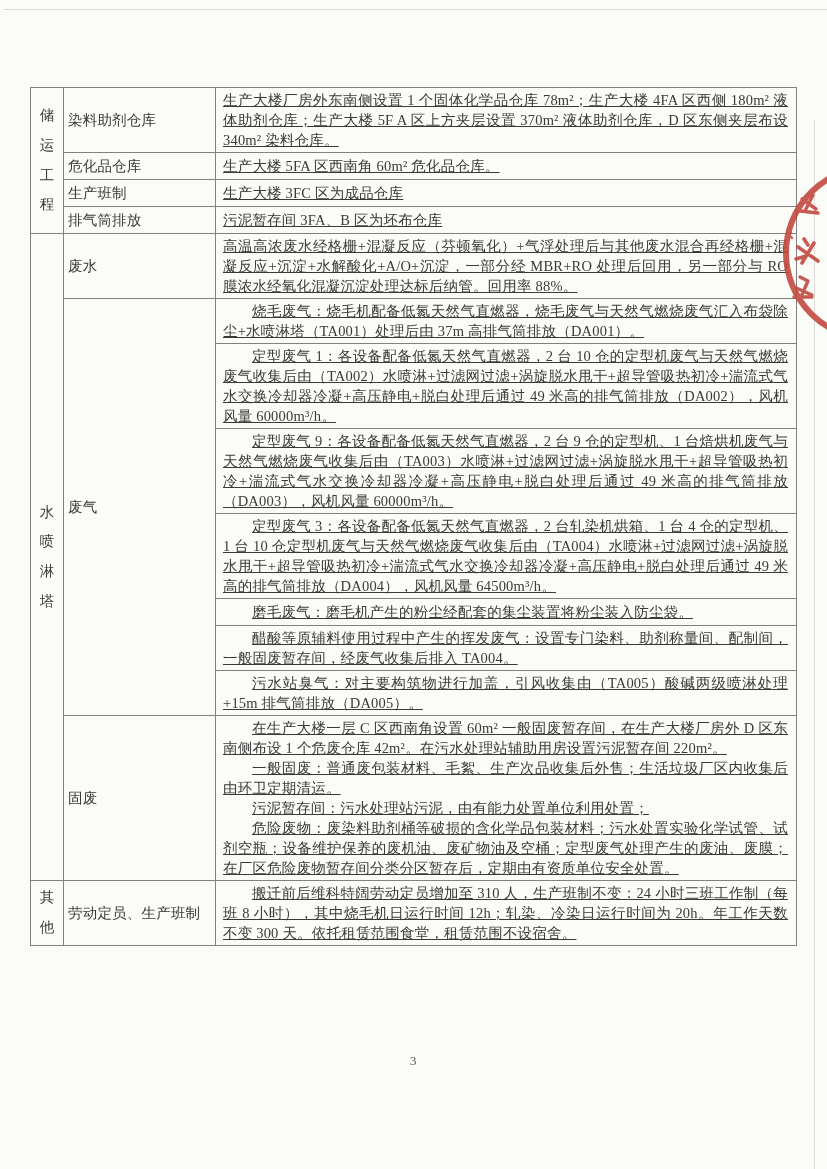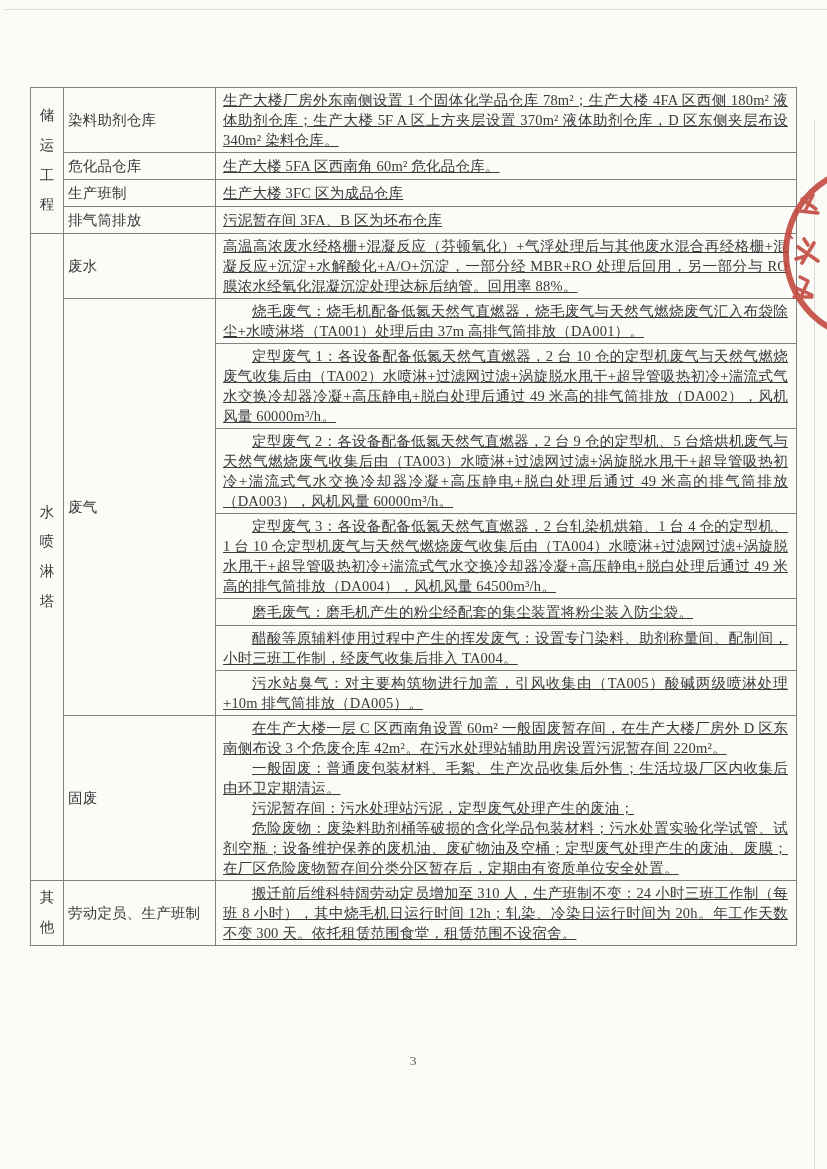--- a/index.html
+++ b/index.html
@@ -100,49 +100,49 @@
           <div class="para indent">烧毛废气：烧毛机配备低氮天然气直燃器，烧毛废气与天然气燃烧废气汇入布袋除尘+水喷淋塔（TA001）处理后由 37m 高排气筒排放（DA001）。</div>
         </td>
     </tr>
     <tr>
       <td>
           <div class="para indent">定型废气 1：各设备配备低氮天然气直燃器，2 台 10 仓的定型机废气与天然气燃烧废气收集后由（TA002）水喷淋+过滤网过滤+涡旋脱水甩干+超导管吸热初冷+湍流式气水交换冷却器冷凝+高压静电+脱白处理后通过 49 米高的排气筒排放（DA002），风机风量 60000m³/h。</div>
         </td>
     </tr>
     <tr>
       <td>
-          <div class="para indent">定型废气 2：各设备配备低氮天然气直燃器，2 台 9 仓的定型机、5 台焙烘机废气与天然气燃烧废气收集后由（TA003）水喷淋+过滤网过滤+涡旋脱水甩干+超导管吸热初冷+湍流式气水交换冷却器冷凝+高压静电+脱白处理后通过 49 米高的排气筒排放（DA003），风机风量 60000m³/h。</div>
+          <div class="para indent">定型废气 9：各设备配备低氮天然气直燃器，2 台 9 仓的定型机、1 台焙烘机废气与天然气燃烧废气收集后由（TA003）水喷淋+过滤网过滤+涡旋脱水甩干+超导管吸热初冷+湍流式气水交换冷却器冷凝+高压静电+脱白处理后通过 49 米高的排气筒排放（DA003），风机风量 60000m³/h。</div>
         </td>
     </tr>
     <tr>
       <td>
           <div class="para indent">定型废气 3：各设备配备低氮天然气直燃器，2 台轧染机烘箱、1 台 4 仓的定型机、1 台 10 仓定型机废气与天然气燃烧废气收集后由（TA004）水喷淋+过滤网过滤+涡旋脱水甩干+超导管吸热初冷+湍流式气水交换冷却器冷凝+高压静电+脱白处理后通过 49 米高的排气筒排放（DA004），风机风量 64500m³/h。</div>
         </td>
     </tr>
     <tr>
       <td class="h1">
           <div class="para indent">磨毛废气：磨毛机产生的粉尘经配套的集尘装置将粉尘装入防尘袋。</div>
         </td>
     </tr>
     <tr>
       <td>
-          <div class="para indent">醋酸等原辅料使用过程中产生的挥发废气：设置专门染料、助剂称量间、配制间，小时三班工作制，经废气收集后排入 TA004。</div>
+          <div class="para indent">醋酸等原辅料使用过程中产生的挥发废气：设置专门染料、助剂称量间、配制间，一般固废暂存间，经废气收集后排入 TA004。</div>
         </td>
     </tr>
     <tr>
       <td>
-          <div class="para indent">污水站臭气：对主要构筑物进行加盖，引风收集由（TA005）酸碱两级喷淋处理+10m 排气筒排放（DA005）。</div>
+          <div class="para indent">污水站臭气：对主要构筑物进行加盖，引风收集由（TA005）酸碱两级喷淋处理+15m 排气筒排放（DA005）。</div>
         </td>
     </tr>
     <tr>
       <td class="sub">固废</td>
       <td>
-        <div class="para indent">在生产大楼一层 C 区西南角设置 60m² 一般固废暂存间，在生产大楼厂房外 D 区东南侧布设 3 个危废仓库 42m²。在污水处理站辅助用房设置污泥暂存间 220m²。</div>
+        <div class="para indent">在生产大楼一层 C 区西南角设置 60m² 一般固废暂存间，在生产大楼厂房外 D 区东南侧布设 1 个危废仓库 42m²。在污水处理站辅助用房设置污泥暂存间 220m²。</div>
         <div class="para indent">一般固废：普通废包装材料、毛絮、生产次品收集后外售；生活垃圾厂区内收集后由环卫定期清运。</div>
-        <div class="para indent">污泥暂存间：污水处理站污泥，定型废气处理产生的废油；</div>
+        <div class="para indent">污泥暂存间：污水处理站污泥，由有能力处置单位利用处置；</div>
         <div class="para indent">危险废物：废染料助剂桶等破损的含化学品包装材料；污水处置实验化学试管、试剂空瓶；设备维护保养的废机油、废矿物油及空桶；定型废气处理产生的废油、废膜；在厂区危险废物暂存间分类分区暂存后，定期由有资质单位安全处置。</div>
       </td>
     </tr>
 
     <tr>
       <td class="cat">
           <div class="cat-inner">其他</div>
         </td>
       <td class="sub">劳动定员、生产班制</td>
       <td>

